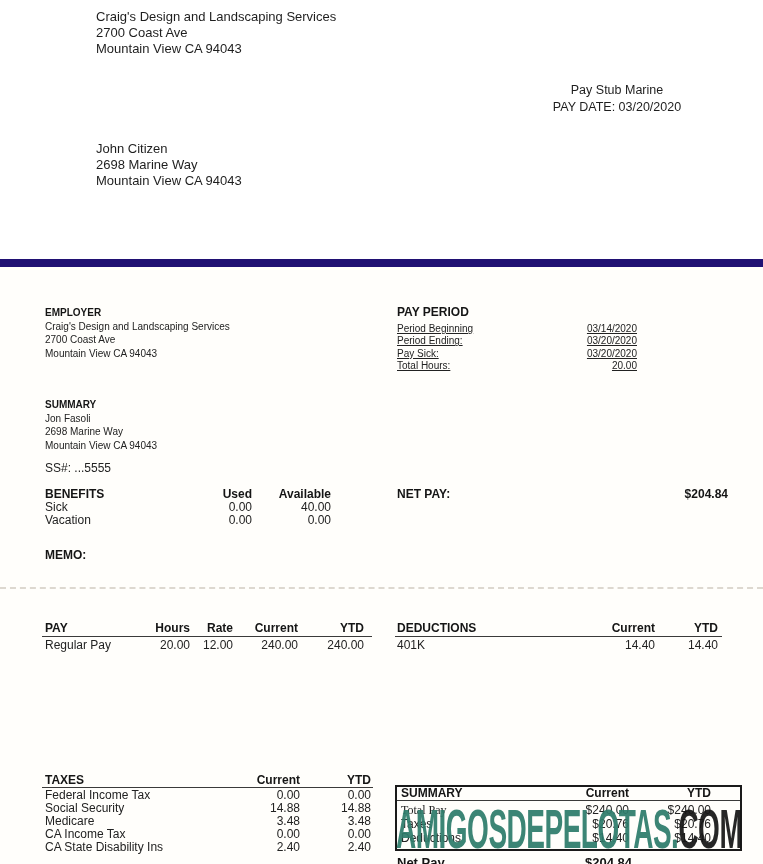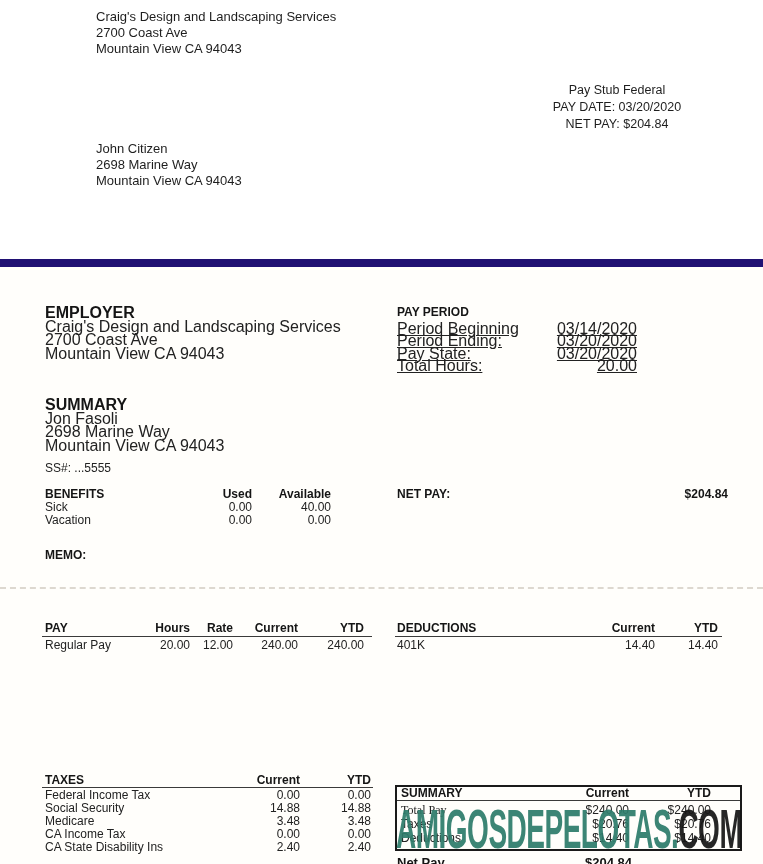--- a/index.html
+++ b/index.html
@@ -8,21 +8,21 @@
     position:relative; width:763px; height:864px; overflow:hidden;
     background:#ffffff;
     font-family:"Liberation Sans","DejaVu Sans",sans-serif;
     color:#222222;
   }
   .lower-bg { position:absolute; left:0; top:267px; width:763px; height:597px; background:#fffefb; }
   .t { position:absolute; white-space:nowrap; font-size:12px; line-height:13px; color:#222; }
   .b { font-weight:bold; color:#151515; }
   .ra { text-align:right; }
   .addr { position:absolute; font-size:13px; line-height:16px; color:#1e1e1e; }
-  .blk { position:absolute; font-size:16px; line-height:13.5px; color:#222; }
+  .blk { position:absolute; font-size:10px; line-height:13.5px; color:#222; }
   .navy-bar { position:absolute; left:0; top:259px; width:763px; height:8px; background:#201173; }
   .dashed { position:absolute; left:0; top:587px; width:763px; border-top:2px dashed #ddd8d0; }
   .hline { position:absolute; height:1px; background:#3a3a3a; }
   .pp-row { display:flex; justify-content:space-between;text-decoration:underline; }
   .stub-detail { position:absolute; left:517px; top:82px; width:200px; text-align:center; font-size:12.5px; line-height:17px; color:#1e1e1e; }
   .summary-box { position:absolute; left:395px; top:785px; width:347px; height:66px; border:2px solid #1a1a1a; }
   .watermark {
     position:absolute; left:396px; top:801px; z-index:10;
     font-size:56px; font-weight:bold; line-height:1; white-space:nowrap;
     letter-spacing:-1px; transform:scaleX(0.50); transform-origin:0 0;
@@ -37,23 +37,22 @@
 <div class="page">
   <div class="lower-bg"></div>
 
   <div class="addr" style="left:96px; top:9px;">
     <div>Craig's Design and Landscaping Services</div>
     <div>2700 Coast Ave</div>
     <div>Mountain View CA 94043</div>
   </div>
 
   <div class="stub-detail">
-    <div>Pay Stub Federal</div>
+    <div>Pay Stub Marine</div>
     <div>PAY DATE: 03/20/2020</div>
-    <div>NET PAY: $204.84</div>
   </div>
 
   <div class="addr" style="left:96px; top:141px;">
     <div>John Citizen</div>
     <div>2698 Marine Way</div>
     <div>Mountain View CA 94043</div>
   </div>
 
   <div class="navy-bar"></div>
 
@@ -68,21 +67,21 @@
   <div class="blk" style="left:397px; top:323px; width:240px; line-height:12.4px;">
     <div class="pp-row">
       <span>Period Beginning</span>
       <span>03/14/2020</span>
     </div>
     <div class="pp-row">
       <span>Period Ending:</span>
       <span>03/20/2020</span>
     </div>
     <div class="pp-row">
-      <span>Pay State:</span>
+      <span>Pay Sick:</span>
       <span>03/20/2020</span>
     </div>
     <div class="pp-row">
       <span>Total Hours:</span>
       <span>20.00</span>
     </div>
   </div>
 
   <div class="blk" style="left:45px; top:398px;">
     <div class="b">SUMMARY</div>

